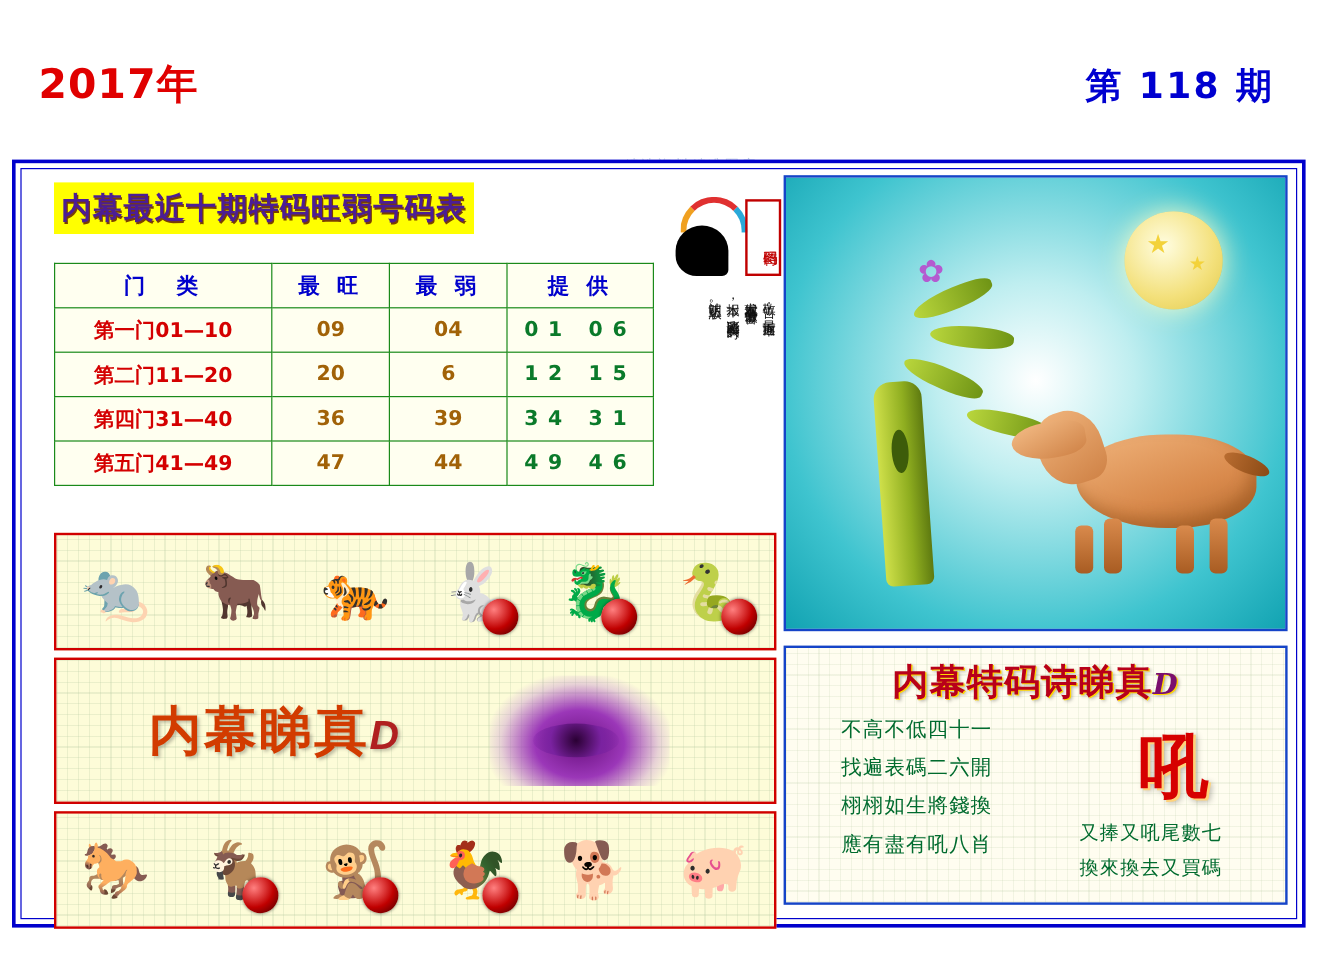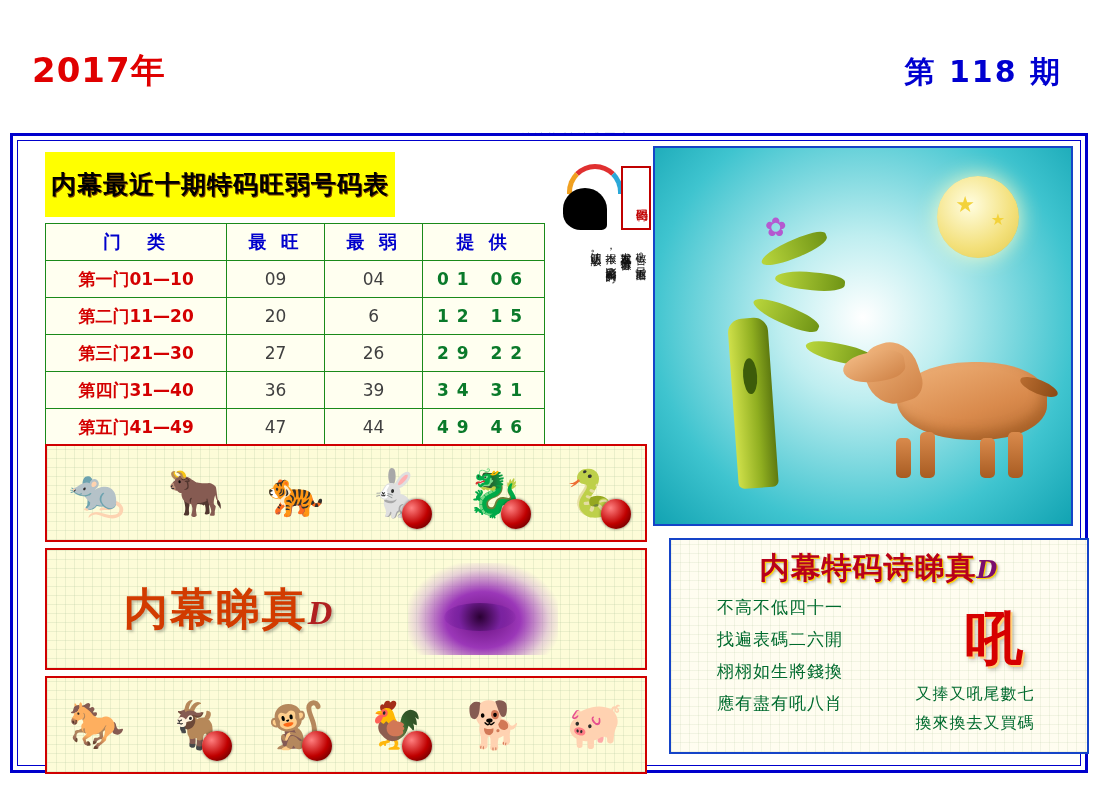--- a/index.html
+++ b/index.html
@@ -92,27 +92,27 @@
   }
 
   
   .left-col {
     position: absolute;
     left: 14px; top: 10px;
     width: 620px; height: 608px;
   }
 
   .table-title {
-    margin: 6px 0 2px 18px;
+    margin: 6px 0 20px 18px;
     font-size: 25px;
     font-weight: bold;
-    color: #000000;
+    color: #4c1d95;
     background: #ffff00;
     display: inline-block;
-    padding: 16px 6px;
+    padding: 5px 6px;
     letter-spacing: 1px;
     text-shadow: 1px 1px 0 #7a3f00;
   }
 
   table.zodiac-table {
     margin: 4px 0 0 18px;
     border-collapse: collapse;
     width: 500px;
     background: #fffff0;
   }
@@ -129,22 +129,22 @@
     font-size: 18px;
     letter-spacing: 4px;
   }
   td.cat {
     color: #d40000;
     font-weight: bold;
     font-size: 17px;
     width: 180px;
   }
   td.num {
-    color: #404040;
-    font-weight: normal;
+    color: #a16207;
+    font-weight: bold;
     font-size: 18px;
     width: 96px;
   }
   td.provide {
     color: #0a7a2a;
     font-weight: bold;
     font-size: 18px;
     letter-spacing: 8px;
     width: 120px;
   }
@@ -182,21 +182,21 @@
     background: radial-gradient(circle at 32% 30%, #ff8080, #c00000 55%, #400000 100%);
     box-shadow: 0 0 3px rgba(0,0,0,.6);
   }
 
   .mid-logo {
     font-size: 44px;
     font-weight: bold;
     color: #d23b00;
     letter-spacing: 2px;
     text-shadow: 2px 2px 3px rgba(0,0,0,.25);
-    font-family: Liberation Serif, serif;
+    font-family: Liberation Sans, sans-serif;
     margin-left: 40px;
   }
   .mid-logo .d {
     font-size: 34px;
     color: #b02020;
     font-style: italic;
   }
   .eye {
     width: 150px; height: 92px;
     margin-right: 50px;
@@ -328,21 +328,20 @@
     position: absolute;
     left: 0; bottom: 0;
     width: 420px; height: 216px;
     border: 2px solid #1544c8;
     box-sizing: border-box;
     background: #fffdf0;
     background-image:
       repeating-linear-gradient(0deg, rgba(180,200,160,.18) 0 1px, transparent 1px 9px),
       repeating-linear-gradient(90deg, rgba(180,200,160,.18) 0 1px, transparent 1px 9px);
     overflow: hidden;
-    margin-left: 16px;
   }
   .poem-title {
     margin: 8px 0 0 0;
     text-align: center;
     font-size: 30px;
     font-weight: bold;
     color: #b8001a;
     text-shadow: 1px 1px 0 #ffd700, 2px 2px 3px rgba(0,0,0,.3);
     letter-spacing: 1px;
     font-family: "DejaVu Serif", serif;
@@ -468,26 +467,20 @@
           <td class="num">04</td>
           <td class="provide">01  06</td>
         </tr>
         <tr>
           <td class="cat">第二门11—20</td>
           <td class="num">20</td>
           <td class="num">6</td>
           <td class="provide">12  15</td>
         </tr>
         <tr>
-          <td class="cat">第三门21—30</td>
-          <td class="num">27</td>
-          <td class="num">26</td>
-          <td class="provide">29  22</td>
-        </tr>
-        <tr>
           <td class="cat">第四门31—40</td>
           <td class="num">36</td>
           <td class="num">39</td>
           <td class="provide">34  31</td>
         </tr>
         <tr>
           <td class="cat">第五门41—49</td>
           <td class="num">47</td>
           <td class="num">44</td>
           <td class="provide">49  46</td>

